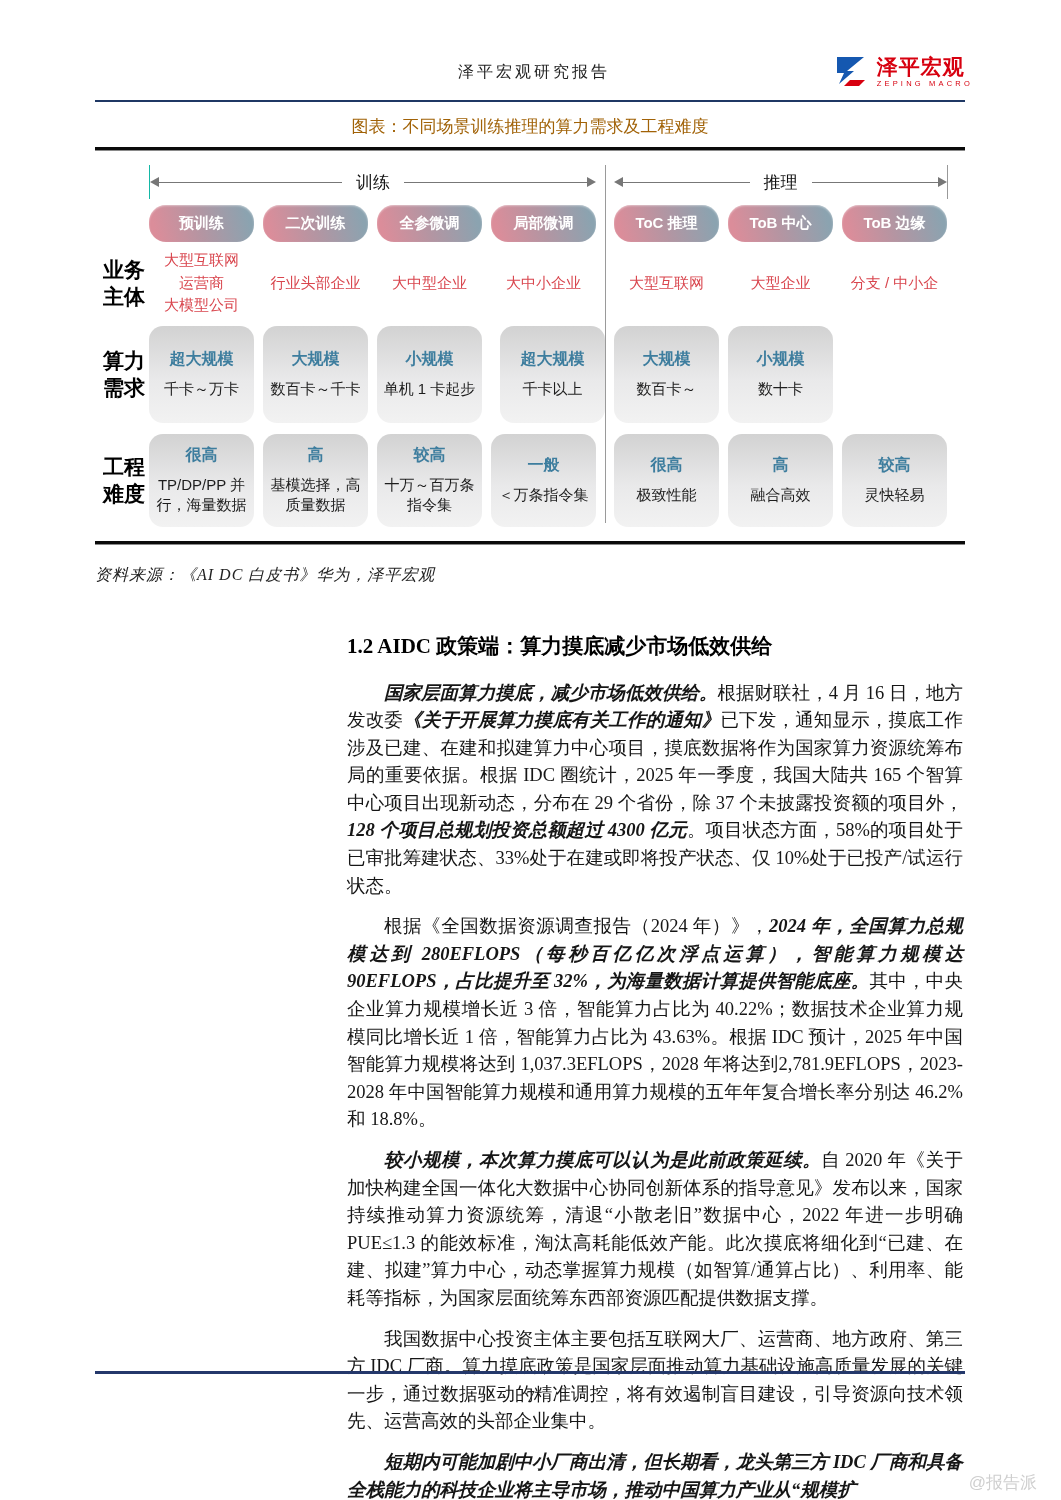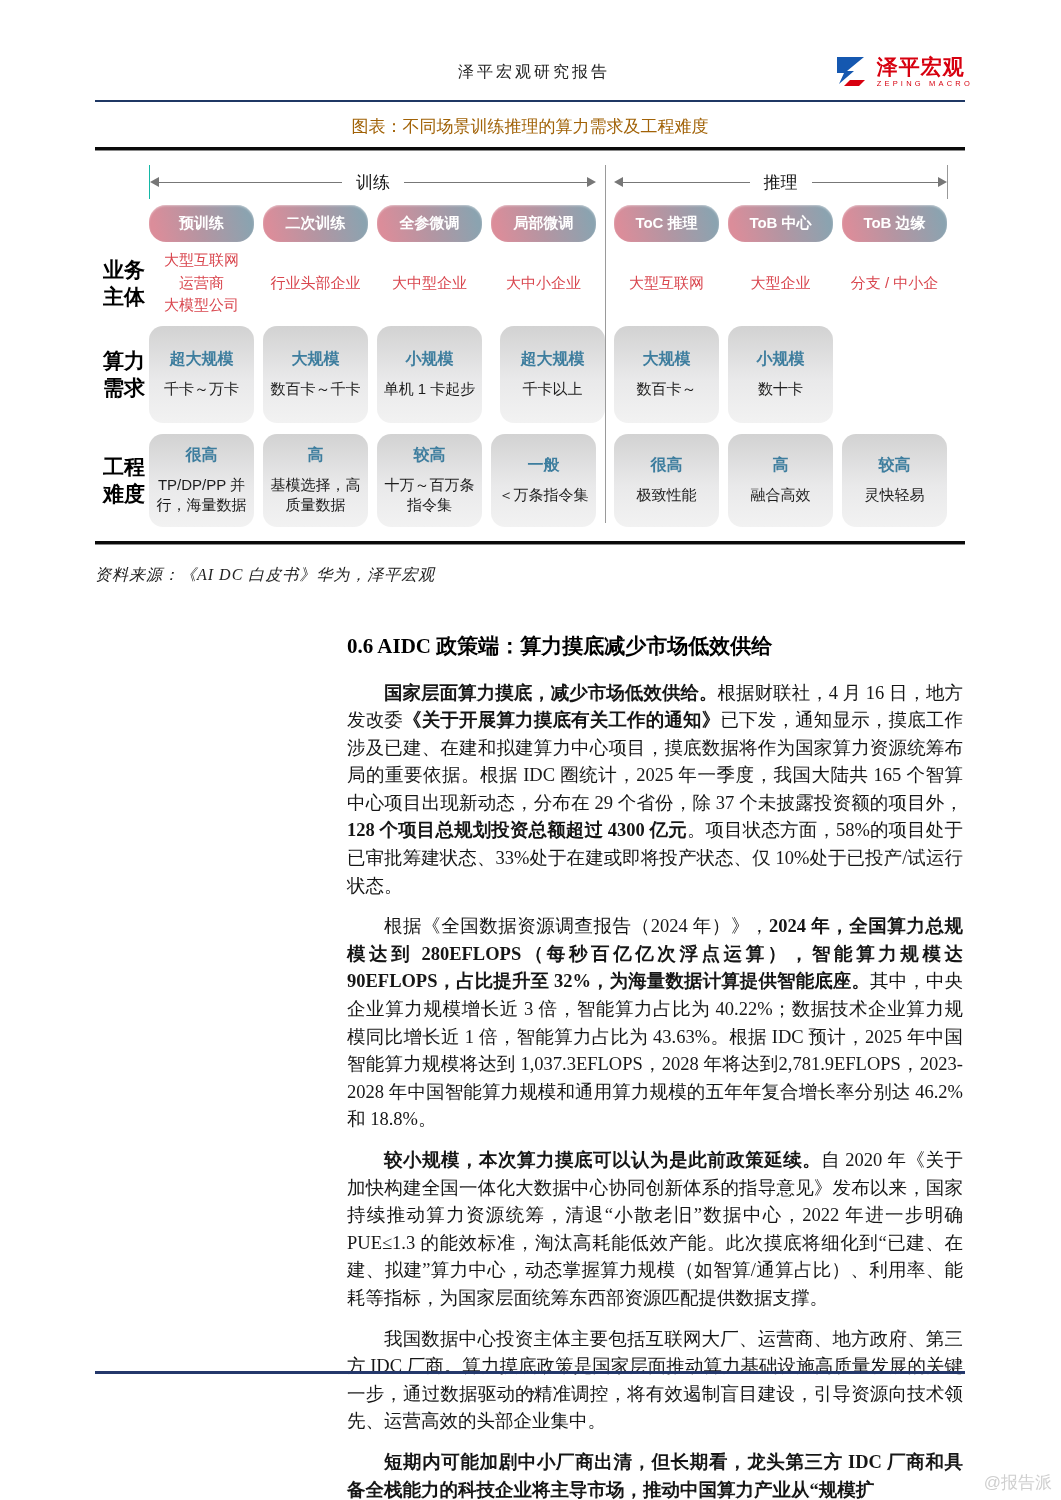--- a/index.html
+++ b/index.html
@@ -79,27 +79,27 @@
 
   .figure-source { margin-top:20px; font-style:italic; font-size:16px; color:#222; letter-spacing:1px; }
 
   
   .section { margin:46px 0 0 252px; width:616px; }
   .section-heading { font-weight:700; font-size:21px; margin:0 0 20px 0; color:#000; }
   .body-para {
     font-size:18.5px; line-height:27.6px; text-align:justify; text-indent:2em;
     margin:0 0 13px 0; color:#161616;
   }
-  .body-para .b { font-weight:700; }
+  .body-para .b { font-weight:700;font-style:italic; }
 
   
   .footer-rule { position:absolute; left:95px; width:870px; top:1371px; height:3px;
     border-top:2px solid #24386b; border-bottom:1px solid #24386b; }
   .page-number { position:absolute; left:0; right:0; top:1387px; text-align:center; font-size:17px; color:#222; }
-  .watermark { position:absolute; right:9px; bottom:6px; color:#cfcfcf; font-size:17px;
+  .watermark { position:absolute; right:24px; bottom:6px; color:#cfcfcf; font-size:17px;
     font-family:"Liberation Sans","DejaVu Sans",sans-serif; }
 </style>
 </head>
 <body>
 
 <div class="content">
 
   <div class="header">
     <div class="doc-title">泽平宏观研究报告</div>
     <div class="logo">
@@ -222,21 +222,21 @@
           <div class="level">较高</div>
           <div class="desc">灵快轻易</div>
         </div>
       </div>
   </div>
 
   <div class="rule-double" style="margin-top:14px;"></div>
   <div class="figure-source">资料来源：《AI DC 白皮书》华为，泽平宏观</div>
 
   <div class="section">
-    <h2 class="section-heading">0.6 AIDC 政策端：算力摸底减少市场低效供给</h2>
+    <h2 class="section-heading">1.2 AIDC 政策端：算力摸底减少市场低效供给</h2>
     <div id="paragraphs">
         <p class="body-para"><span class="b">国家层面算力摸底，减少市场低效供给。</span><span>根据财联社，4 月 16 日，地方发改委</span><span class="b">《关于开展算力摸底有关工作的通知》</span><span>已下发，通知显示，摸底工作涉及已建、在建和拟建算力中心项目，摸底数据将作为国家算力资源统筹布局的重要依据。根据 IDC 圈统计，2025 年一季度，我国大陆共 165 个智算中心项目出现新动态，分布在 29 个省份，除 37 个未披露投资额的项目外，</span><span class="b">128 个项目总规划投资总额超过 4300 亿元</span><span>。项目状态方面，58%的项目处于已审批筹建状态、33%处于在建或即将投产状态、仅 10%处于已投产/试运行状态。</span></p>
         <p class="body-para"><span>根据《全国数据资源调查报告（2024 年）》，</span><span class="b">2024 年，全国算力总规模达到 280EFLOPS（每秒百亿亿次浮点运算），智能算力规模达90EFLOPS，占比提升至 32%，为海量数据计算提供智能底座。</span><span>其中，中央企业算力规模增长近 3 倍，智能算力占比为 40.22%；数据技术企业算力规模同比增长近 1 倍，智能算力占比为 43.63%。根据 IDC 预计，2025 年中国智能算力规模将达到 1,037.3EFLOPS，2028 年将达到2,781.9EFLOPS，2023-2028 年中国智能算力规模和通用算力规模的五年年复合增长率分别达 46.2%和 18.8%。</span></p>
         <p class="body-para"><span class="b">较小规模，本次算力摸底可以认为是此前政策延续。</span><span>自 2020 年《关于加快构建全国一体化大数据中心协同创新体系的指导意见》发布以来，国家持续推动算力资源统筹，清退“小散老旧”数据中心，2022 年进一步明确 PUE≤1.3 的能效标准，淘汰高耗能低效产能。此次摸底将细化到“已建、在建、拟建”算力中心，动态掌握算力规模（如智算/通算占比）、利用率、能耗等指标，为国家层面统筹东西部资源匹配提供数据支撑。</span></p>
         <p class="body-para"><span>我国数据中心投资主体主要包括互联网大厂、运营商、地方政府、第三方 IDC 厂商。算力摸底政策是国家层面推动算力基础设施高质量发展的关键一步，通过数据驱动的精准调控，将有效遏制盲目建设，引导资源向技术领先、运营高效的头部企业集中。</span></p>
         <p class="body-para"><span class="b">短期内可能加剧中小厂商出清，但长期看，龙头第三方 IDC 厂商和具备全栈能力的科技企业将主导市场，推动中国算力产业从“规模扩</span></p>
       </div>
   </div>
 
 </div>

